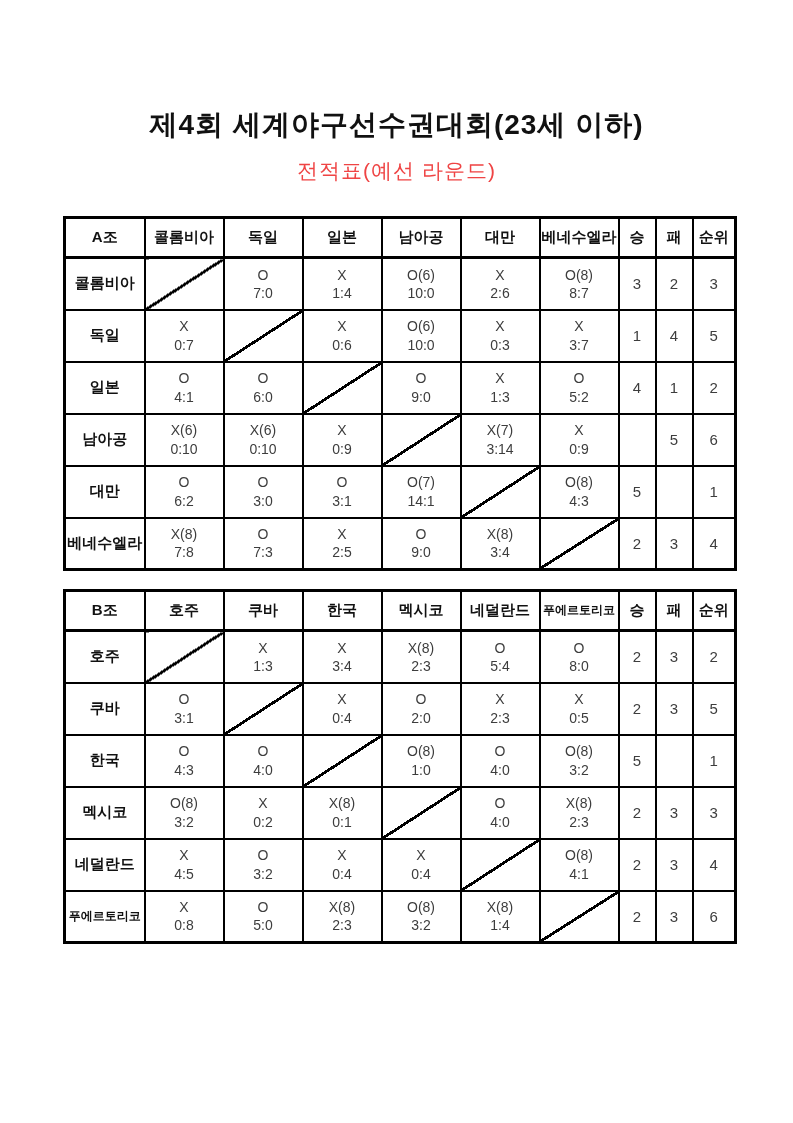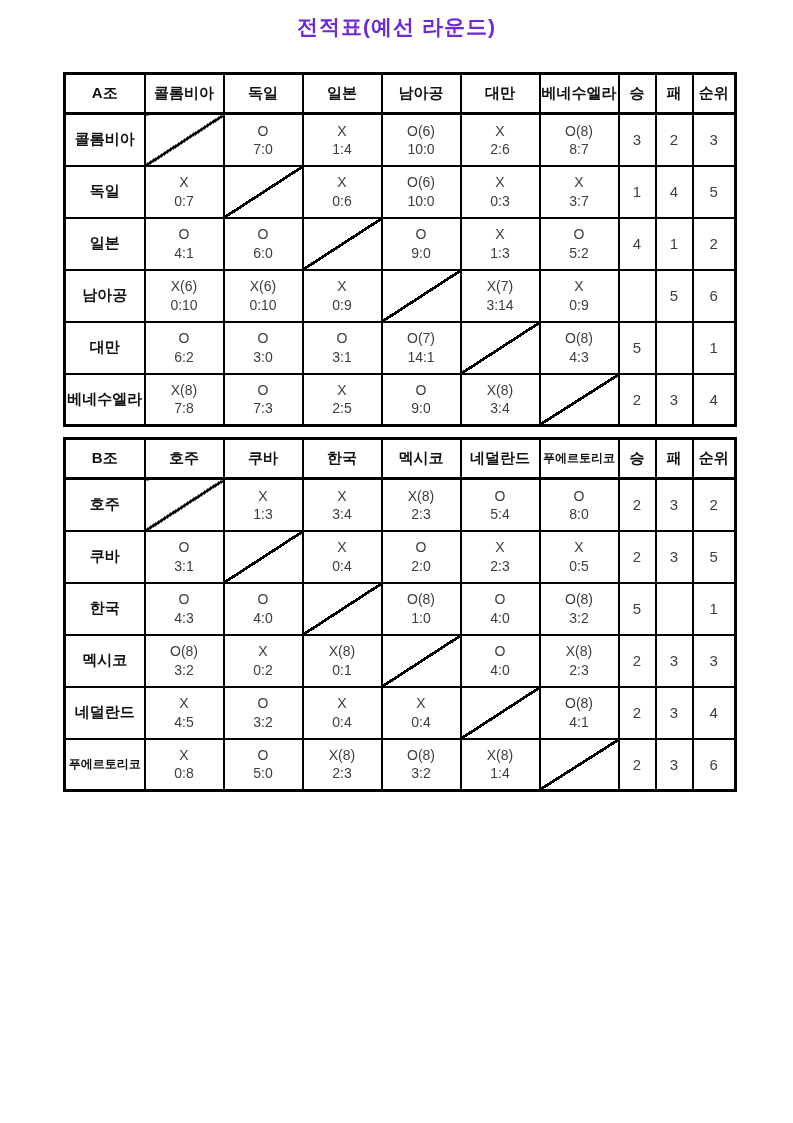--- a/index.html
+++ b/index.html
@@ -16,33 +16,33 @@
     text-align: center;
     font-size: 28px;
     font-weight: bold;
     letter-spacing: 1px;
     color: #111;
   }
   .doc-subtitle {
     margin-top: 13px;
     text-align: center;
     font-size: 21px;
-    font-weight: bold;
+    font-weight: normal;
     letter-spacing: 1px;
-    color: #6d28d9;
+    color: #ef4444;
   }
 
   .tables-area { margin: 31px 0 0 63px; }
 
   table.score-table {
     border-collapse: collapse;
     table-layout: fixed;
     width: 671px;
     border: 3px solid #000;
-    margin-bottom: 10px;
+    margin-bottom: 18px;
     background: #fff;
   }
   table.score-table th, table.score-table td {
     border: 2px solid #000;
     text-align: center;
     vertical-align: middle;
     padding: 0;
     overflow: hidden;
   }
   table.score-table thead tr { height: 40px; border-bottom: 3px solid #000; }
@@ -61,20 +61,21 @@
       transparent calc(50% - 1.4px),
       #000 calc(50% - 1.4px),
       #000 calc(50% + 1.4px),
       transparent calc(50% + 1.4px));
   }
 </style>
 </head>
 <body>
 
 <div class="page">
+  <div class="doc-title">제4회 세계야구선수권대회(23세 이하)</div>
   <div class="doc-subtitle">전적표(예선 라운드)</div>
   <div class="tables-area">
       <table class="score-table">
         <colgroup>
           <col style="width: 80px;">
           <col style="width: 79px;">
           <col style="width: 79px;">
           <col style="width: 79px;">
           <col style="width: 79px;">
           <col style="width: 79px;">

